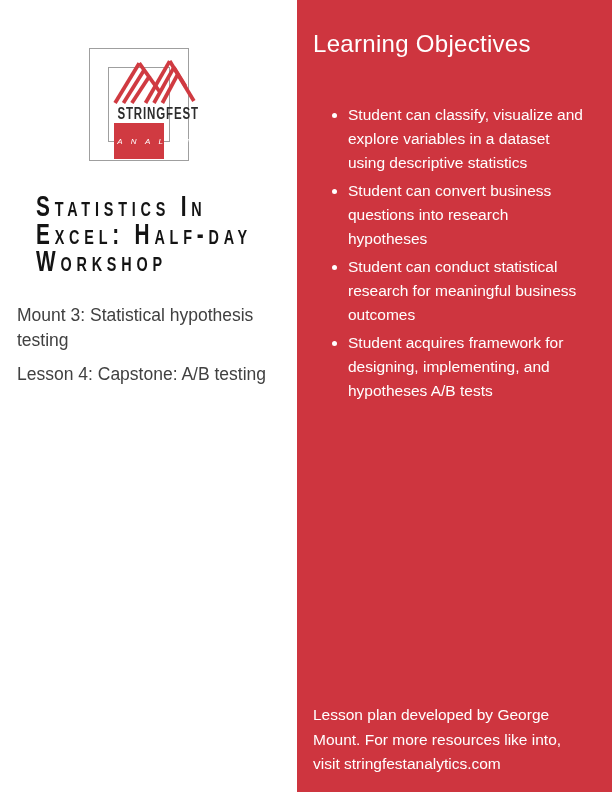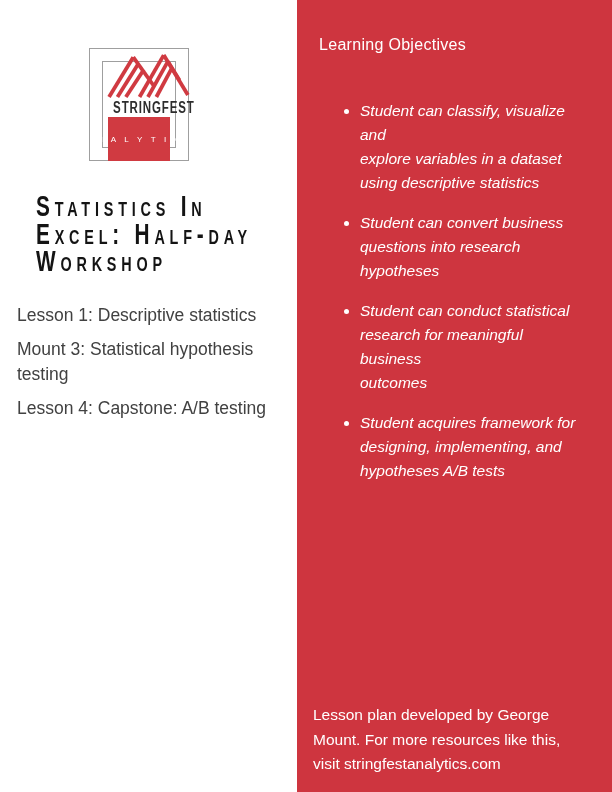--- a/index.html
+++ b/index.html
@@ -14,21 +14,21 @@
     overflow: hidden;
     background: #ffffff;
   }
 
   
   .logo {
     position: absolute;
     left: 89px; top: 48px;
     width: 100px; height: 113px;
     border: 1px solid #9f9f9f;
-    padding: 12px;
+    padding: 18px;
     box-sizing: border-box;
     background: #ffffff;
   }
   .logo-inner {
     position: relative;
     width: 100%; height: 100%;
     border: 1px solid #9f9f9f;
     box-sizing: border-box;
   }
   .mountain {
@@ -46,25 +46,26 @@
     font-weight: 700;
     color: #2d2d2d;
     letter-spacing: 1.2px;
     transform: scaleX(0.72);
     transform-origin: center;
     white-space: nowrap;
   }
   .brand-block {
     position: absolute;
     left: 5px; right: 5px;
-    top: 55px; height: 44px;
+    top: 55px; height: 36px;
     background: #d03a41;
     display: flex;
     align-items: center;
-    justify-content: center;
+    justify-content: flex-start;
+    font-style: italic;
   }
   .brand-block span {
     color: #ffffff;
     font-size: 8px;
     letter-spacing: 3.2px;
     padding-left: 3.2px;
     white-space: nowrap;
   }
 
   
@@ -101,35 +102,34 @@
   .sidebar {
     position: absolute;
     left: 297px; top: 0;
     width: 315px; height: 792px;
     background: #ce353f;
     color: #ffffff;
     box-sizing: border-box;
     padding: 30px 14px 0 16px;
   }
   .sidebar h2 {
-    margin: 6px;
-    font-size: 16px;
+    margin: 0;
+    font-size: 24px;
     font-weight: 400;
     letter-spacing: 0.3px;
   }
   .objectives {
     margin: 45px 0 0 0;
     padding: 0 0 0 31px;
     font-size: 15.5px;
     line-height: 24px;
   }
   .objectives li {
-    margin: 16px;
+    margin: 4px;
     white-space: pre-line;
-    font-style: italic;
   }
   .footer-note {
     position: absolute;
     left: 16px; top: 703px;
     width: 292px;
     margin: 0;
     font-size: 15.5px;
     line-height: 24.5px;
     white-space: pre-line;
   }
@@ -159,21 +159,20 @@
         <span>A N A L Y T I C S</span>
       </div>
     </div>
   </div>
 
   <h1 class="title">Statistics In
 Excel: Half-day
 Workshop</h1>
 
   <div class="lessons">
-    <p>Lesson 1: Descriptive statistics</p>
     <p>Mount 3: Statistical hypothesis
 testing</p>
     <p>Lesson 4: Capstone: A/B testing</p>
   </div>
 
   <div class="sidebar">
     <h2>Learning Objectives</h2>
     <ul class="objectives">
       <li>Student can classify, visualize and
 explore variables in a dataset
@@ -182,17 +181,17 @@
 questions into research
 hypotheses</li>
       <li>Student can conduct statistical
 research for meaningful business
 outcomes</li>
       <li>Student acquires framework for
 designing, implementing, and
 hypotheses A/B tests</li>
     </ul>
     <p class="footer-note">Lesson plan developed by George
-Mount. For more resources like this,
+Mount. For more resources like into,
 visit stringfestanalytics.com</p>
   </div>
 
 </div>
 
 </body></html>

